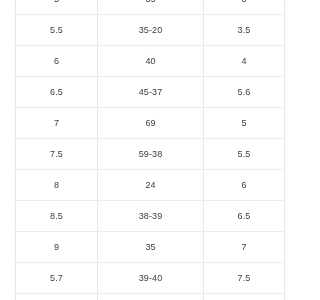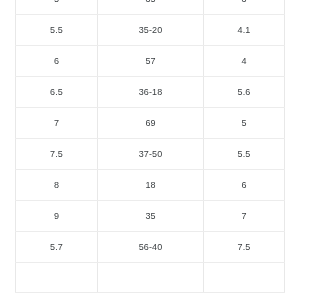--- a/index.html
+++ b/index.html
@@ -74,63 +74,68 @@
 
         <tr class="first-row">
           <td class="first">5</td>
           <td>35</td>
           <td>3</td>
         </tr>
 
         <tr>
           <td class="first">5.5</td>
           <td>35-20</td>
-          <td>4.1</td>
+          <td>3.5</td>
         </tr>
 
         <tr>
           <td class="first">6</td>
-          <td>57</td>
+          <td>40</td>
           <td>4</td>
         </tr>
 
         <tr>
           <td class="first">6.5</td>
-          <td>36-18</td>
+          <td>45-37</td>
           <td>5.6</td>
         </tr>
 
         <tr>
           <td class="first">7</td>
           <td>69</td>
           <td>5</td>
         </tr>
 
         <tr>
           <td class="first">7.5</td>
-          <td>37-50</td>
+          <td>59-38</td>
           <td>5.5</td>
         </tr>
 
         <tr>
           <td class="first">8</td>
-          <td>18</td>
+          <td>24</td>
           <td>6</td>
         </tr>
 
+        <tr>
+          <td class="first">8.5</td>
+          <td>38-39</td>
+          <td>6.5</td>
+        </tr>
 
         <tr>
           <td class="first">9</td>
           <td>35</td>
           <td>7</td>
         </tr>
 
         <tr>
           <td class="first">5.7</td>
-          <td>56-40</td>
+          <td>39-40</td>
           <td>7.5</td>
         </tr>
 
         <tr>
           <td class="first"></td>
           <td></td>
           <td></td>
         </tr>
 
       </tbody>

